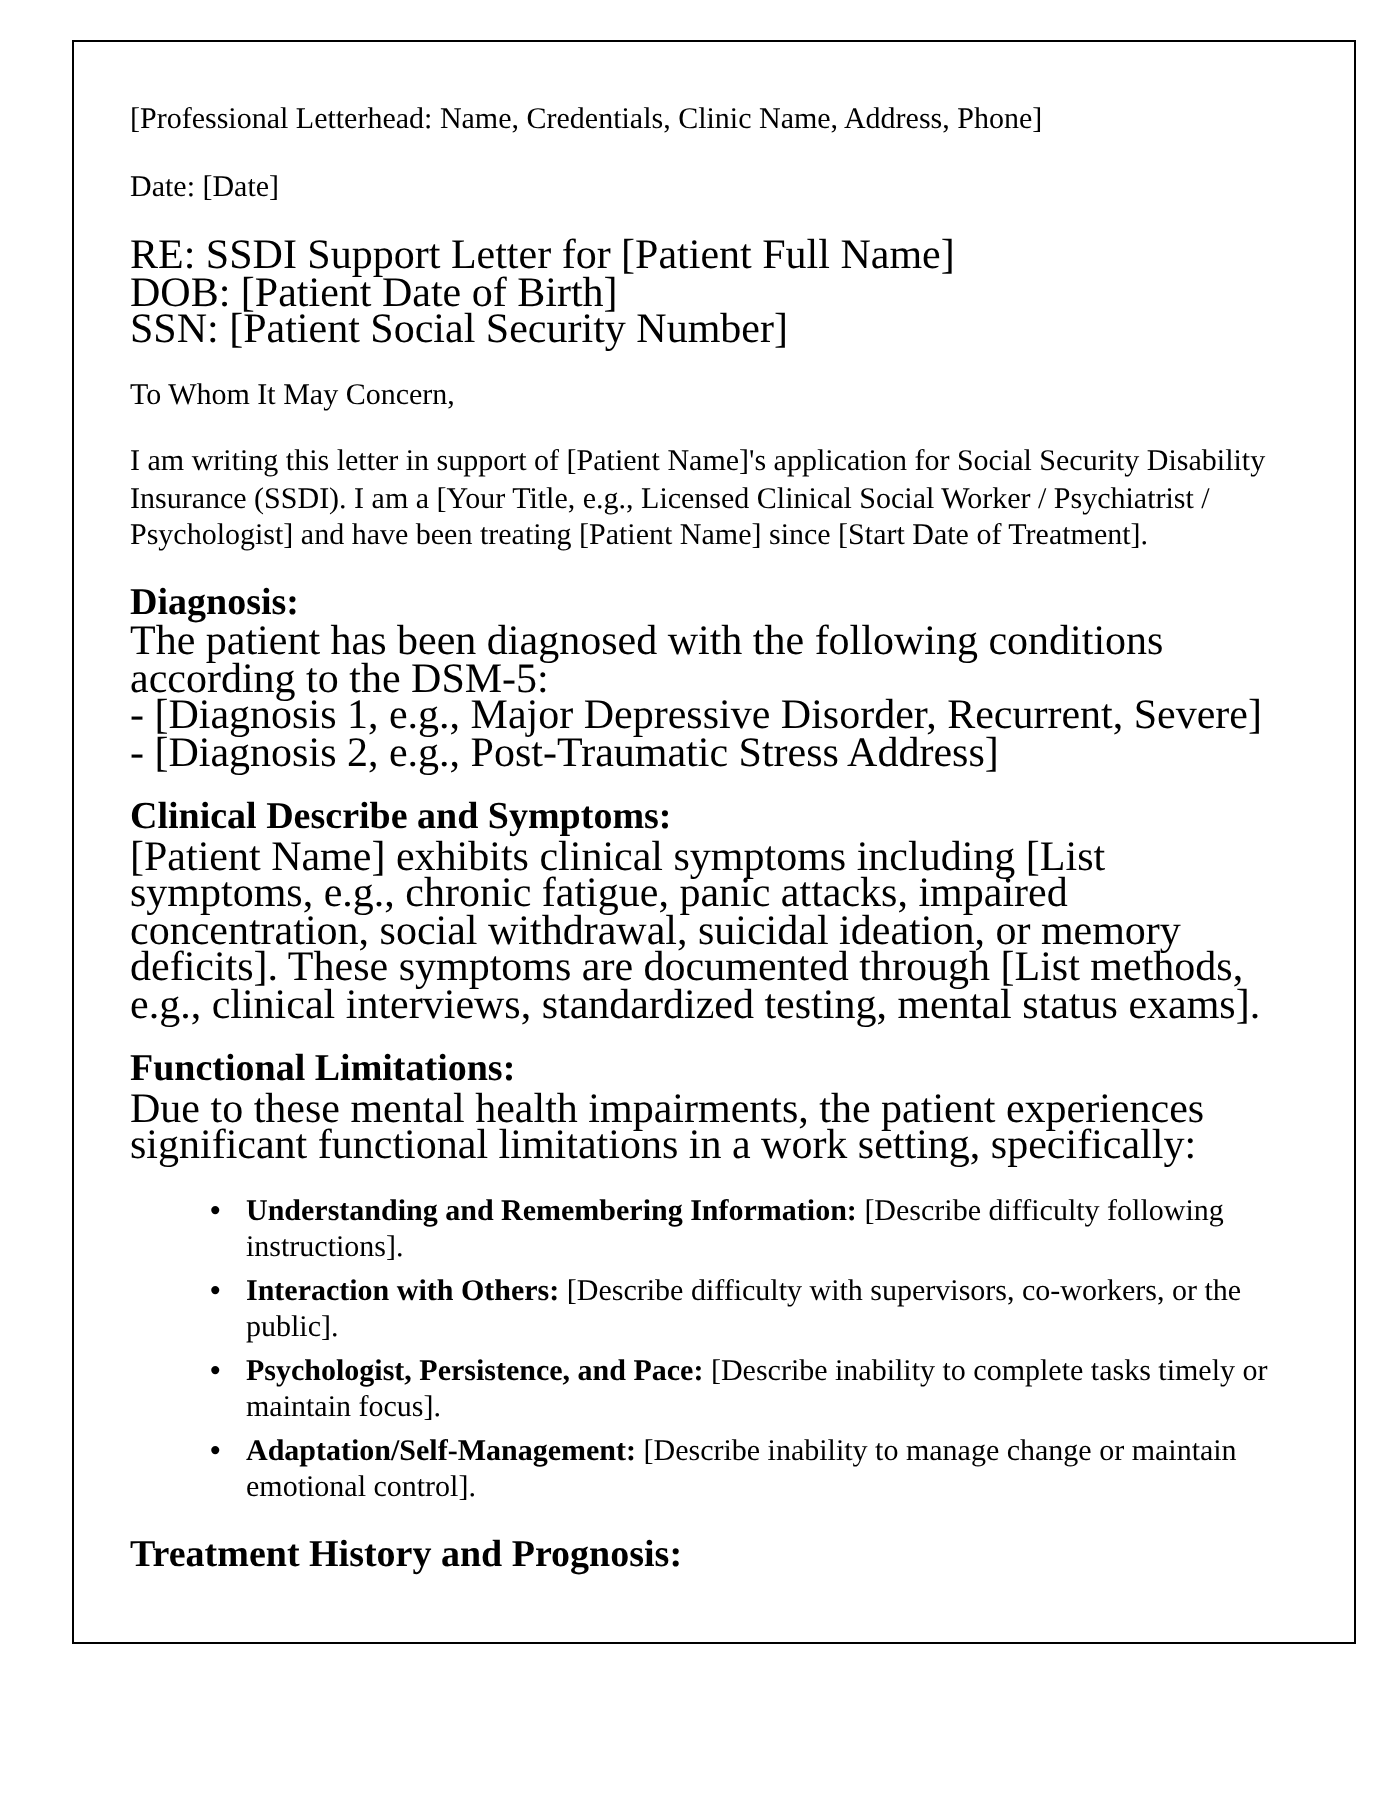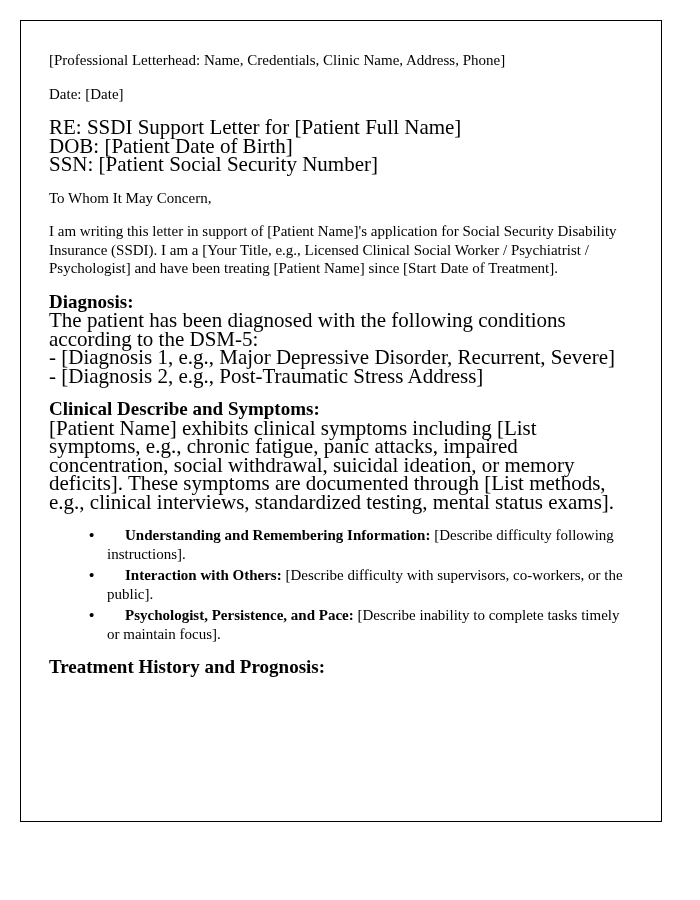--- a/index.html
+++ b/index.html
@@ -13,21 +13,21 @@
   .canvas {
     position: relative;
     width: 700px;
     height: 900px;
     background: #ffffff;
     font-family: "Liberation Serif", "DejaVu Serif", serif;
     color: #000000;
   }
   .letter-box {
     position: absolute;
-    left: 20px;
+    left: 36px;
     top: 20px;
     width: 642px;
     height: 802px;
     border: 1px solid #000000;
     box-sizing: border-box;
     padding: 30px 28px;
     overflow: hidden;
     background: #ffffff;
   }
   .letter-box p,
@@ -65,21 +65,20 @@
   }
   .bullet-list li::before {
     content: "\2022";
     position: absolute;
     left: 0;
     top: 0;
     font-weight: bold;
   }
   .b {
     font-weight: bold;
-    margin-left: 18px;
   }
 </style>
 </head>
 <body>
 
 <div class="canvas">
   <div class="letter-box">
 
     <p>[Professional Letterhead: Name, Credentials, Clinic Name, Address, Phone]</p>
 
@@ -101,34 +100,42 @@
       <div class="line">The patient has been diagnosed with the following conditions according to the DSM-5:</div>
       <div class="line">- [Diagnosis 1, e.g., Major Depressive Disorder, Recurrent, Severe]</div>
       <div class="line">- [Diagnosis 2, e.g., Post-Traumatic Stress Address]</div>
     </div>
 
     <div class="section">
       <div class="heading">Clinical Describe and Symptoms:</div>
       <div class="line">[Patient Name] exhibits clinical symptoms including [List symptoms, e.g., chronic fatigue, panic attacks, impaired concentration, social withdrawal, suicidal ideation, or memory deficits]. These symptoms are documented through [List methods, e.g., clinical interviews, standardized testing, mental status exams].</div>
     </div>
 
+    <div class="section">
+      <div class="heading">Functional Limitations:</div>
+      <div class="line">Due to these mental health impairments, the patient experiences significant functional limitations in a work setting, specifically:</div>
+    </div>
 
     <ul class="bullet-list">
       <li>
         <span class="b">Understanding and Remembering Information:</span>
         <span>[Describe difficulty following instructions].</span>
       </li>
       <li>
         <span class="b">Interaction with Others:</span>
         <span>[Describe difficulty with supervisors, co-workers, or the public].</span>
       </li>
       <li>
         <span class="b">Psychologist, Persistence, and Pace:</span>
         <span>[Describe inability to complete tasks timely or maintain focus].</span>
       </li>
+      <li>
+        <span class="b">Adaptation/Self-Management:</span>
+        <span>[Describe inability to manage change or maintain emotional control].</span>
+      </li>
     </ul>
 
     <div class="section">
       <div class="heading">Treatment History and Prognosis:</div>
     </div>
 
   </div>
 </div>
 
 </body></html>

